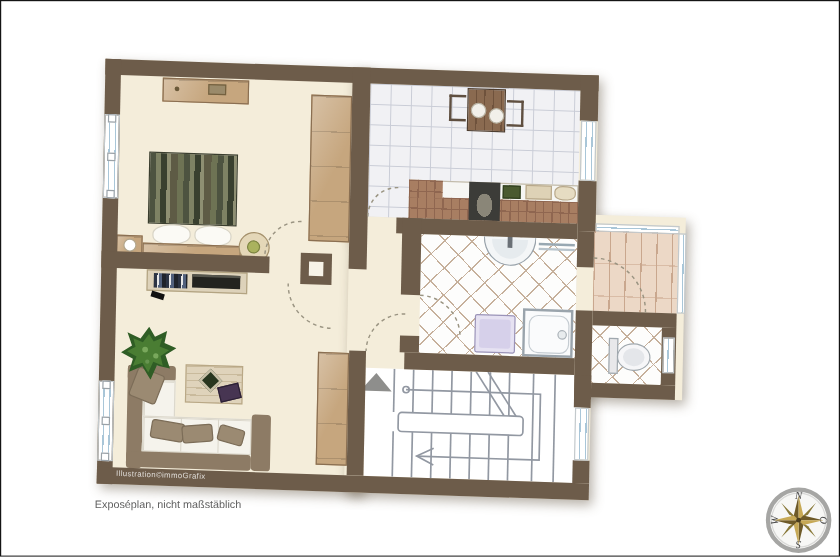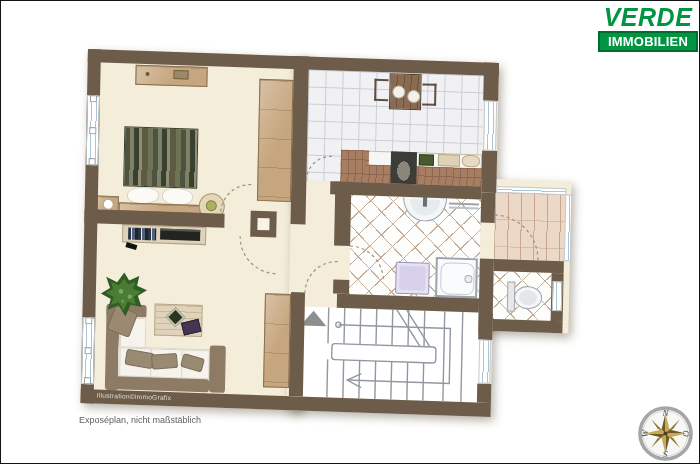--- a/index.html
+++ b/index.html
@@ -210,24 +210,20 @@
         <path d="M 266 188 A 34 34 0 0 1 300 222"></path>
         <path d="M 410 152 A 44 44 0 0 1 454 196"></path>
         <path d="M 254 204 A 32 32 0 0 0 222 236"></path>
         <path d="M 192 218 A 36 36 0 0 1 156 182"></path>
       </g>
     </svg>
 
     <div id="credit">Illustration©immoGrafix</div>
   </div>
 
-  <div id="logo">
-    <div class="top">VERDE</div>
-    <div class="band">IMMOBILIEN</div>
-  </div>
 
   <div id="disclaimer">Exposéplan, nicht maßstäblich</div>
 
   <svg class="abs" style="left:636px;top:404px" width="57" height="57" viewBox="0 0 57 57">
     <circle cx="28.5" cy="28.5" r="25.5" fill="#f7f7f5" stroke="#a6a6a4" stroke-width="3.6"></circle>
     <circle cx="28.5" cy="28.5" r="22.5" fill="none" stroke="#d8d8d6" stroke-width="1"></circle>
     <g>
       <polygon points="28.5,28.5 36,21 43,14 36.5,23.5" fill="#8a7a3a"></polygon>
       <polygon points="28.5,28.5 36,36 43,43 36.5,33.5" fill="#8a7a3a"></polygon>
       <polygon points="28.5,28.5 21,36 14,43 20.5,33.5" fill="#8a7a3a"></polygon>

